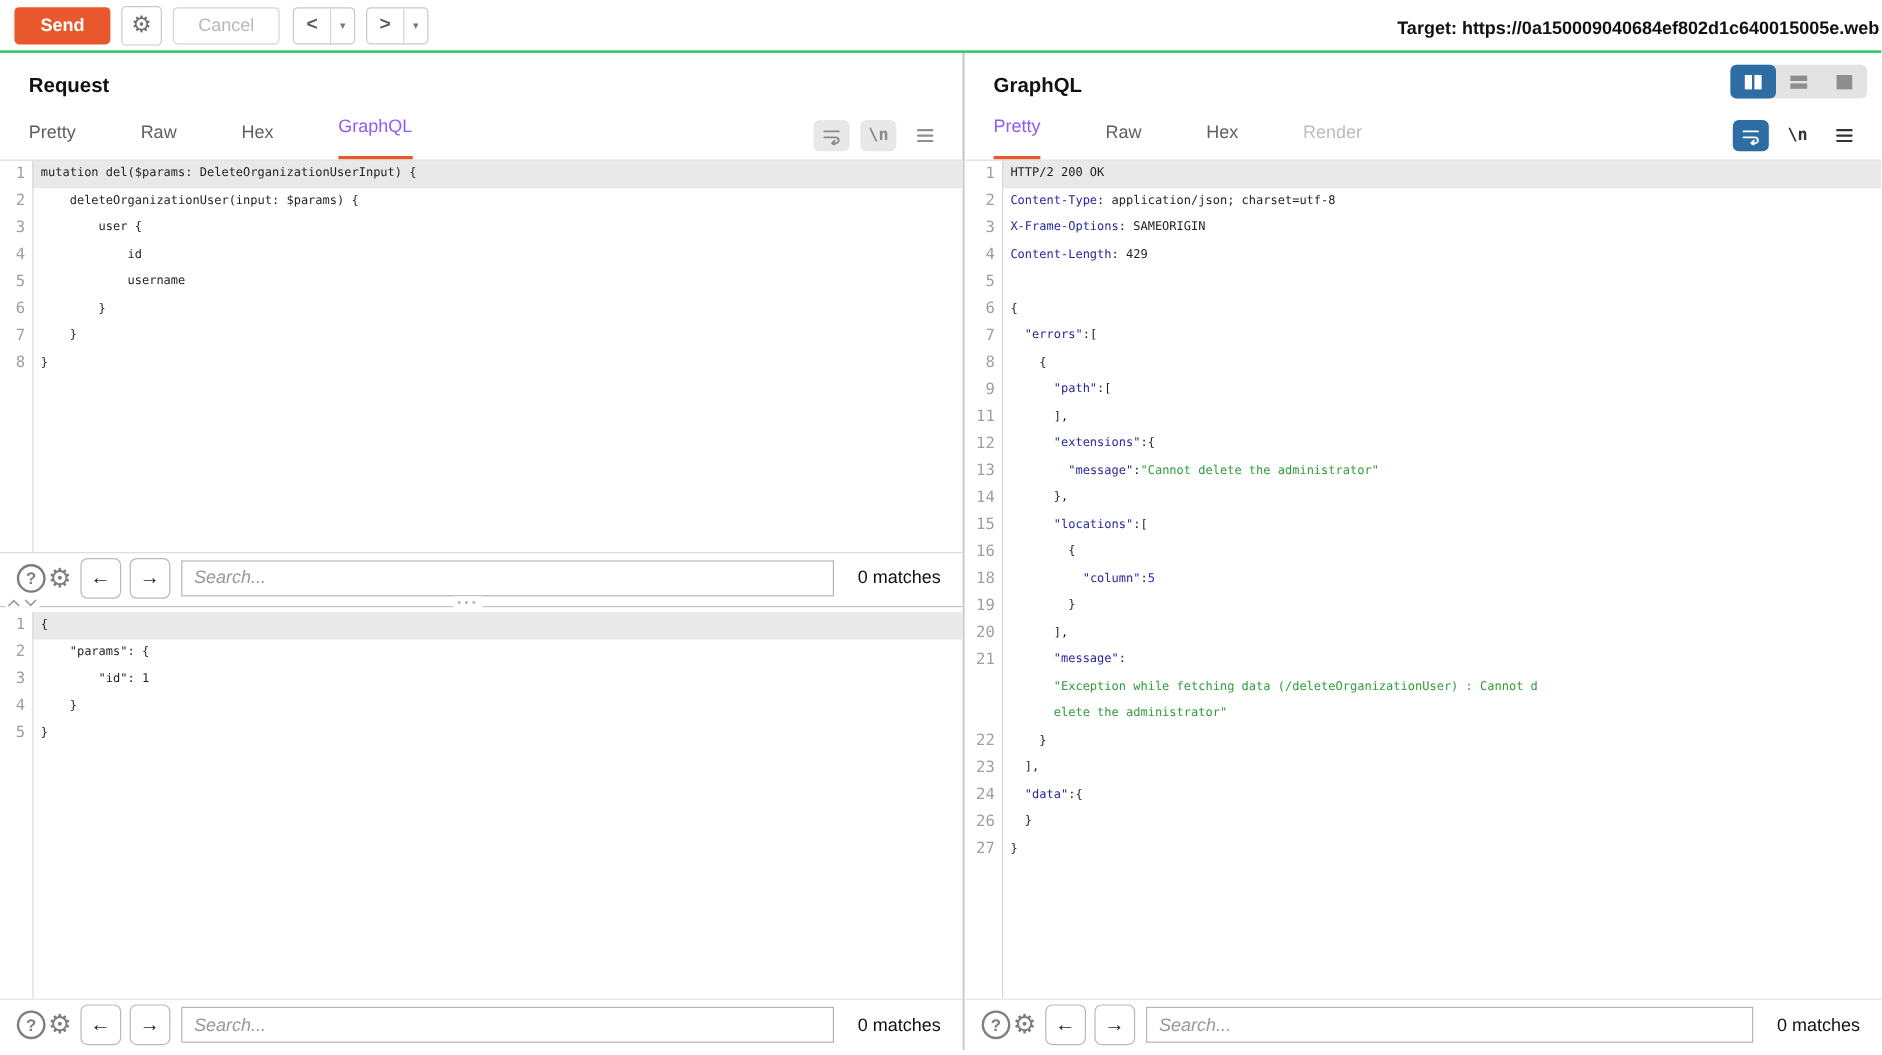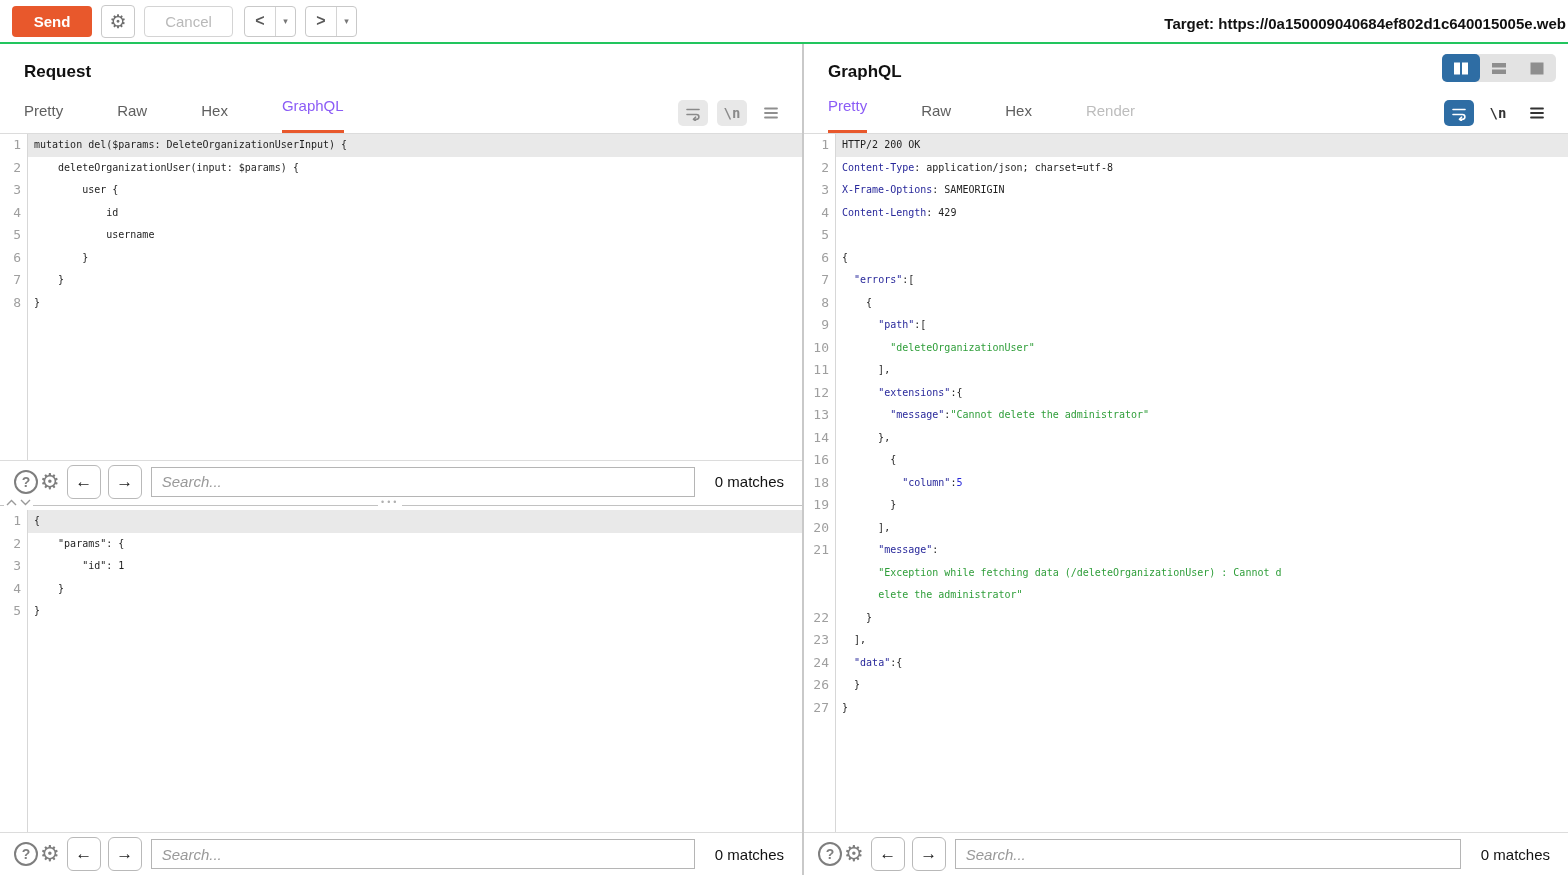--- a/index.html
+++ b/index.html
@@ -338,38 +338,38 @@
         </div>
         <div class="code-row">
           <span class="gutter">8</span>
           <span class="code-text"><span class="seg-p">    {</span></span>
         </div>
         <div class="code-row">
           <span class="gutter">9</span>
           <span class="code-text"><span class="seg-p">      </span><span class="seg-k">"path"</span><span class="seg-p">:[</span></span>
         </div>
         <div class="code-row">
-          <span class="gutter">10</span>
-          <span class="code-text"><span class="seg-p">        </span><span class="seg-s">"deleteOrganizationUser"</span></span>
-        </div>
-        <div class="code-row">
           <span class="gutter">11</span>
           <span class="code-text"><span class="seg-p">      ],</span></span>
         </div>
         <div class="code-row">
           <span class="gutter">12</span>
           <span class="code-text"><span class="seg-p">      </span><span class="seg-k">"extensions"</span><span class="seg-p">:{</span></span>
         </div>
         <div class="code-row">
           <span class="gutter">13</span>
           <span class="code-text"><span class="seg-p">        </span><span class="seg-k">"message"</span><span class="seg-p">:</span><span class="seg-s">"Cannot delete the administrator"</span></span>
         </div>
         <div class="code-row">
           <span class="gutter">14</span>
           <span class="code-text"><span class="seg-p">      },</span></span>
+        </div>
+        <div class="code-row">
+          <span class="gutter">15</span>
+          <span class="code-text"><span class="seg-p">      </span><span class="seg-k">"locations"</span><span class="seg-p">:[</span></span>
         </div>
         <div class="code-row">
           <span class="gutter">16</span>
           <span class="code-text"><span class="seg-p">        {</span></span>
         </div>
         <div class="code-row">
           <span class="gutter">18</span>
           <span class="code-text"><span class="seg-p">          </span><span class="seg-k">"column"</span><span class="seg-p">:</span><span class="seg-n">5</span></span>
         </div>
         <div class="code-row">

